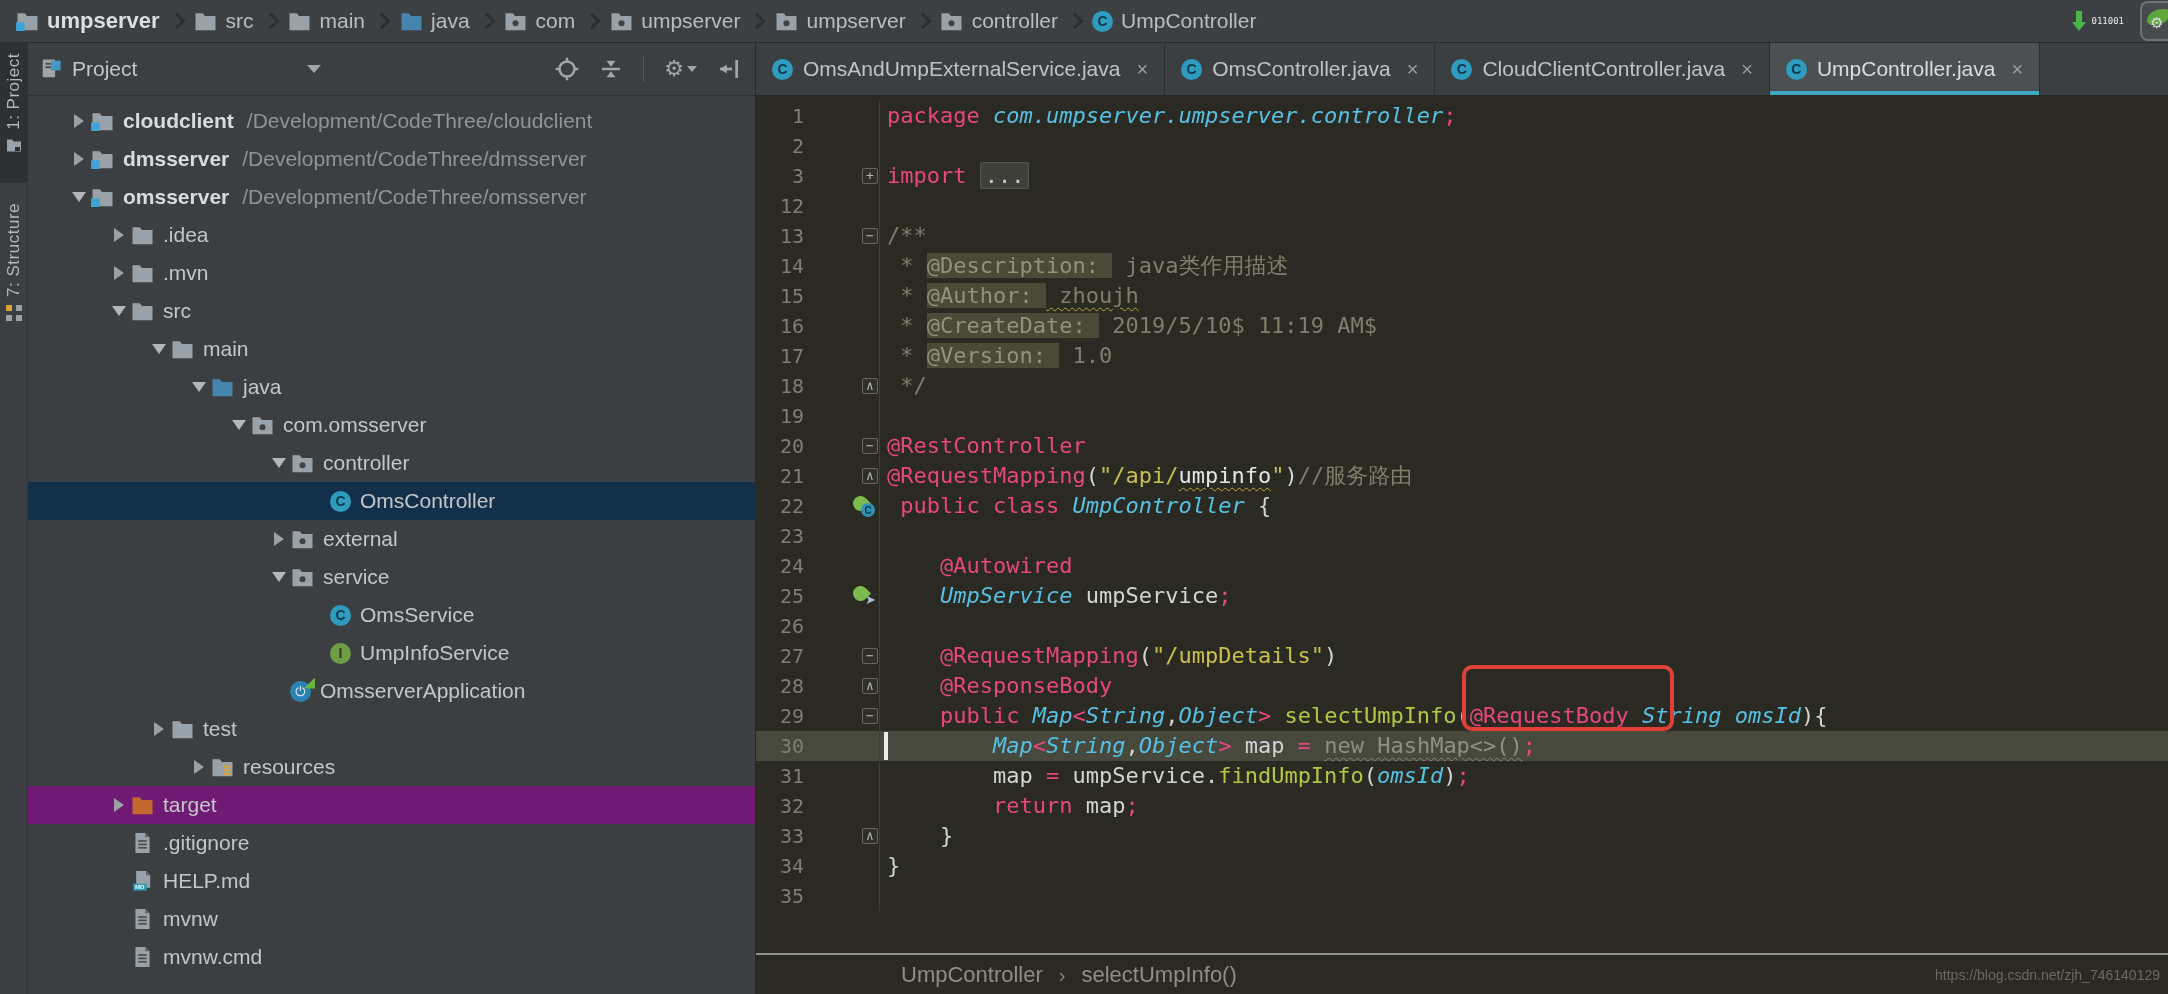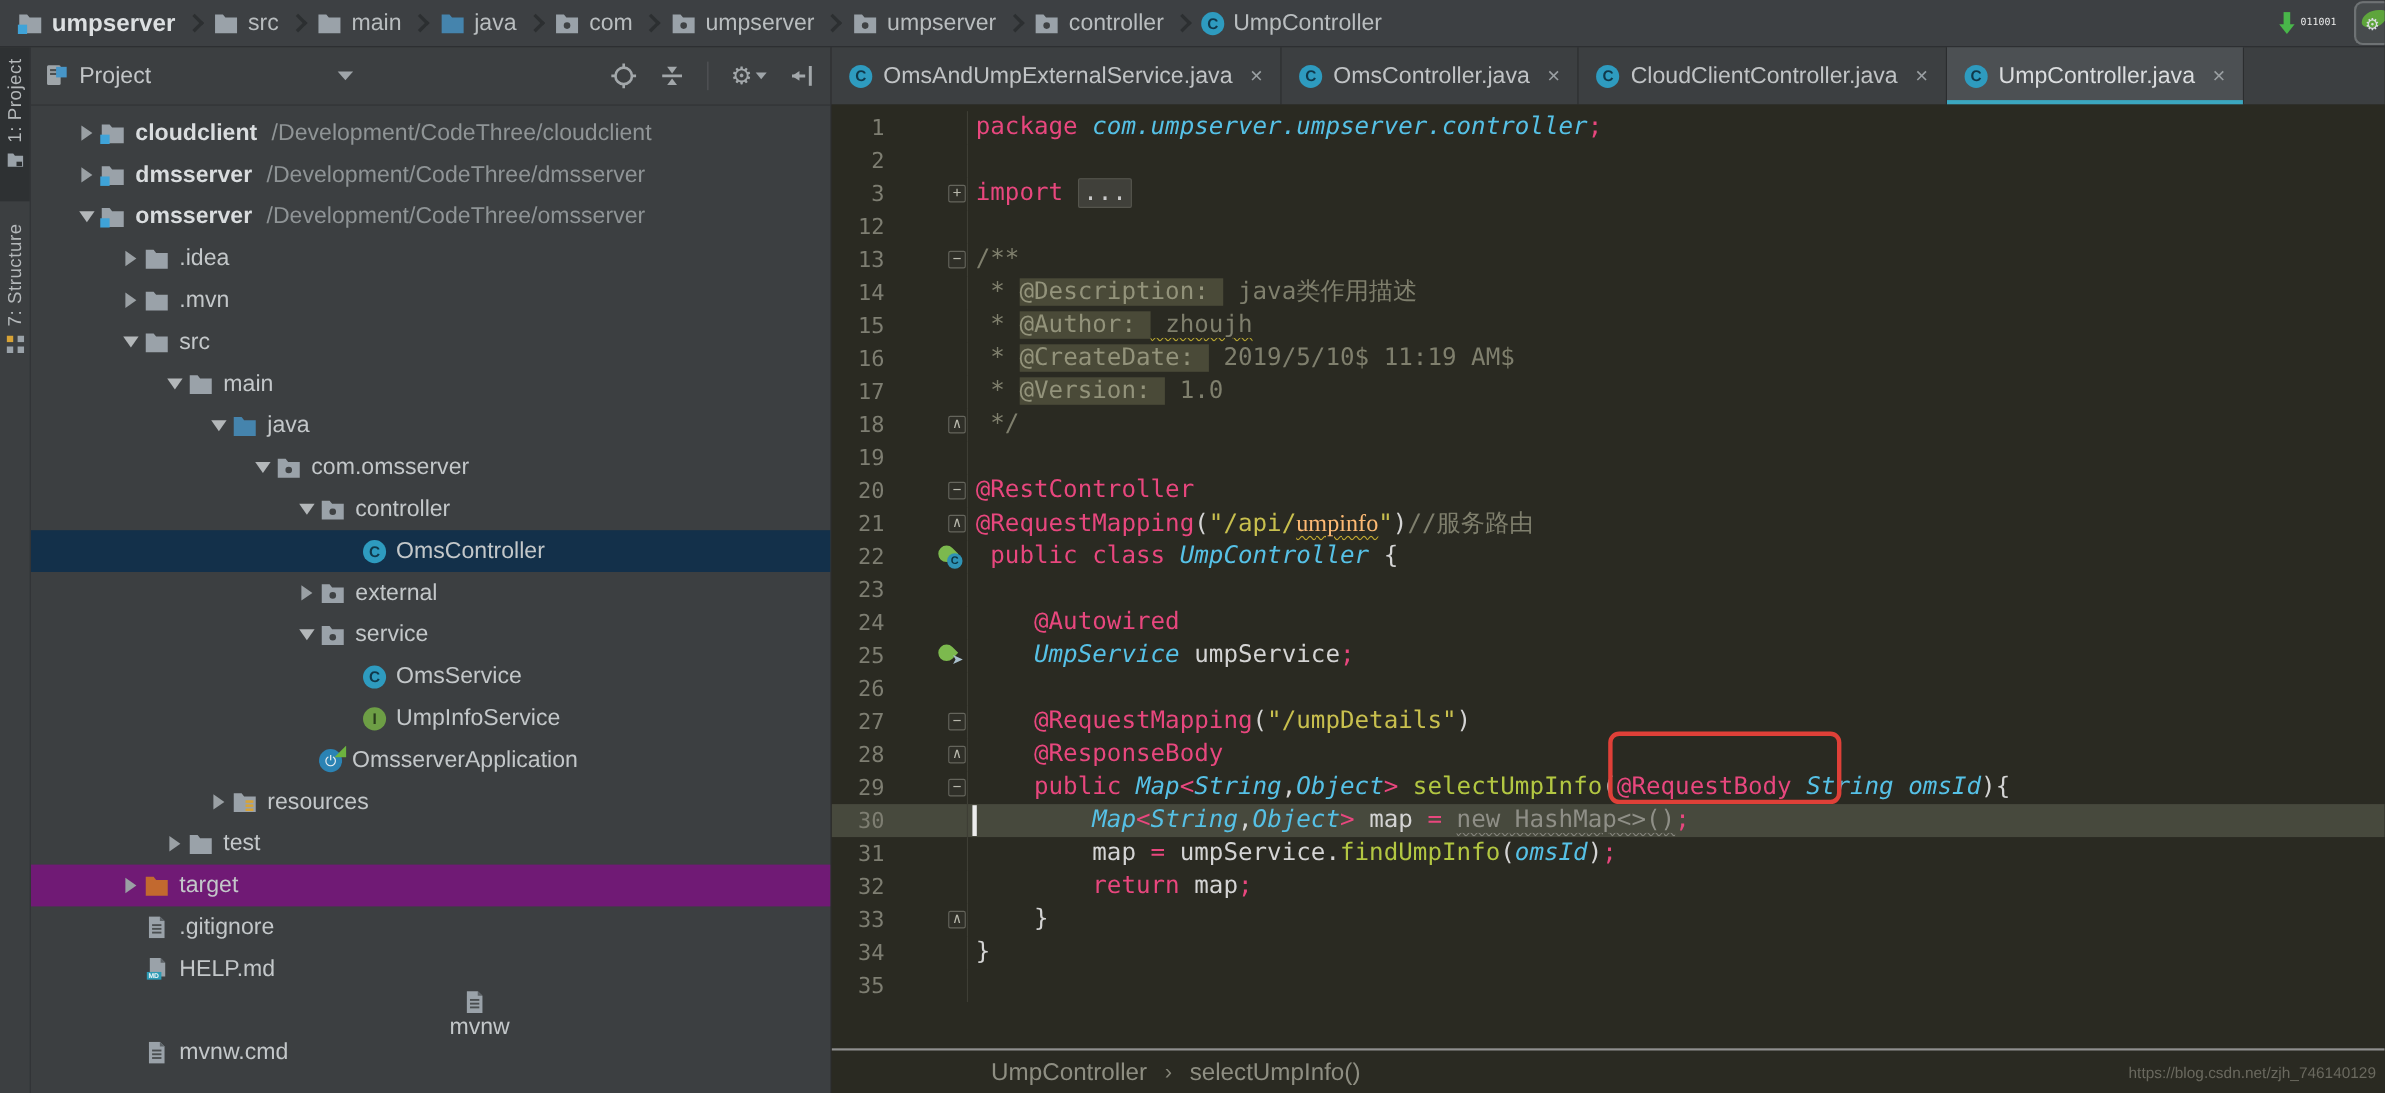--- a/index.html
+++ b/index.html
@@ -95,21 +95,21 @@
 
   
   .k{color:#e8477e;}
   .t{color:#56c1e6;font-style:italic;}
   .m{color:#b3c742;}
   .s{color:#c9c04e;}
   .c{color:#7f7f6d;}
   .d{color:#93937b;background:#4a4a38;}
   .p{color:#d4d4d4;}
   .g{color:#8f8f87;text-decoration:underline wavy #83837b 1px;text-underline-offset:4px;}
-  .w{color:#fdba74;text-decoration:underline wavy #c2a930 1px;text-underline-offset:4px;font-family:Liberation Serif, serif;}
+  .w{color:#e5e5e5;text-decoration:underline wavy #c2a930 1px;text-underline-offset:4px;}
   .cw{color:#7f7f6d;text-decoration:underline wavy #b8a62e 1px;text-underline-offset:4px;}
   .f{background:#40403a;color:#c9c9c9;border:1px solid #55554d;border-radius:2px;padding:0 4px;}
   .rb{position:relative;display:inline-block;}
   .rb::after{content:"";position:absolute;left:-8px;top:-36px;width:calc(100% + 40px);height:66px;
              border:4px solid #df4038;border-radius:10px;box-sizing:border-box;pointer-events:none;}
 
   
   .bbar{position:absolute;left:0;right:0;bottom:0;height:42px;background:#2a2a22;border-top:2px solid #8f8f8f;
         display:flex;align-items:center;padding-left:145px;font-size:22px;color:#8e8e82;box-sizing:border-box;}
   .bbar .bsep{margin:0 16px;color:#86867a;font-size:20px;}
@@ -438,44 +438,44 @@
             <span class="name">UmpInfoService</span>
           </div>
           <div class="tree-row" style="padding-left: 240px;">
             <span class="tw"></span>
             <span class="boot">
               <i class="lf"></i>
               <span class="pw">⏻</span>
             </span>
             <span class="name">OmsserverApplication</span>
           </div>
+          <div class="tree-row" style="padding-left: 120px;">
+            <span class="tw">
+              <span class="arr-c"></span>
+            </span>
+            <span class="ticon">
+              <svg width="23" height="20" viewBox="0 0 16 14">
+                <path d="M1 1.5h5l1.6 2H15v10H1z" fill="#9aa2a9"></path>
+              </svg>
+            </span>
+            <span class="name">test</span>
+          </div>
           <div class="tree-row" style="padding-left: 160px;">
             <span class="tw">
               <span class="arr-c"></span>
             </span>
             <span class="ticon">
               <svg width="23" height="20" viewBox="0 0 16 14">
                 <path d="M1 1.5h5l1.6 2H15v10H1z" fill="#9aa2a9"></path>
                 <rect x="8.5" y="6" width="5" height="1.6" fill="#d8a336"></rect>
                 <rect x="8.5" y="8.6" width="5" height="1.6" fill="#d8a336"></rect>
                 <rect x="8.5" y="11.2" width="5" height="1.6" fill="#d8a336"></rect>
               </svg>
             </span>
             <span class="name">resources</span>
-          </div>
-          <div class="tree-row" style="padding-left: 120px;">
-            <span class="tw">
-              <span class="arr-c"></span>
-            </span>
-            <span class="ticon">
-              <svg width="23" height="20" viewBox="0 0 16 14">
-                <path d="M1 1.5h5l1.6 2H15v10H1z" fill="#9aa2a9"></path>
-              </svg>
-            </span>
-            <span class="name">test</span>
           </div>
           <div class="tree-row hl" style="padding-left: 80px;">
             <span class="tw">
               <span class="arr-c"></span>
             </span>
             <span class="ticon">
               <svg width="23" height="20" viewBox="0 0 16 14">
                 <path d="M1 1.5h5l1.6 2H15v10H1z" fill="#c2692f"></path>
               </svg>
             </span>
@@ -499,21 +499,21 @@
             <span class="ticon">
               <svg width="19" height="21" viewBox="0 0 13 15">
                 <path d="M2 0h7l3 3v9H2z" fill="#9aa2a9"></path>
                 <path d="M9 0l3 3H9z" fill="#5c6266"></path>
                 <rect x="0" y="9" width="9.5" height="5" fill="#2d9bb5"></rect>
                 <text x="1.1" y="13.2" font-size="4.4" font-family="Liberation Sans,sans-serif" font-weight="bold" fill="#eaf4f7">MD</text>
               </svg>
             </span>
             <span class="name">HELP.md</span>
           </div>
-          <div class="tree-row" style="padding-left: 80px; flex-direction: column;">
+          <div class="tree-row" style="padding-left: 80px;">
             <span class="tw"></span>
             <span class="ticon">
               <svg width="17" height="20" viewBox="0 0 12 14">
                 <path d="M1 0h7l3 3v11H1z" fill="#9aa2a9"></path>
                 <path d="M8 0l3 3H8z" fill="#5c6266"></path>
                 <rect x="3" y="5" width="6" height="1.2" fill="#4a4e50"></rect>
                 <rect x="3" y="7.4" width="6" height="1.2" fill="#4a4e50"></rect>
                 <rect x="3" y="9.8" width="6" height="1.2" fill="#4a4e50"></rect>
               </svg>
             </span>

